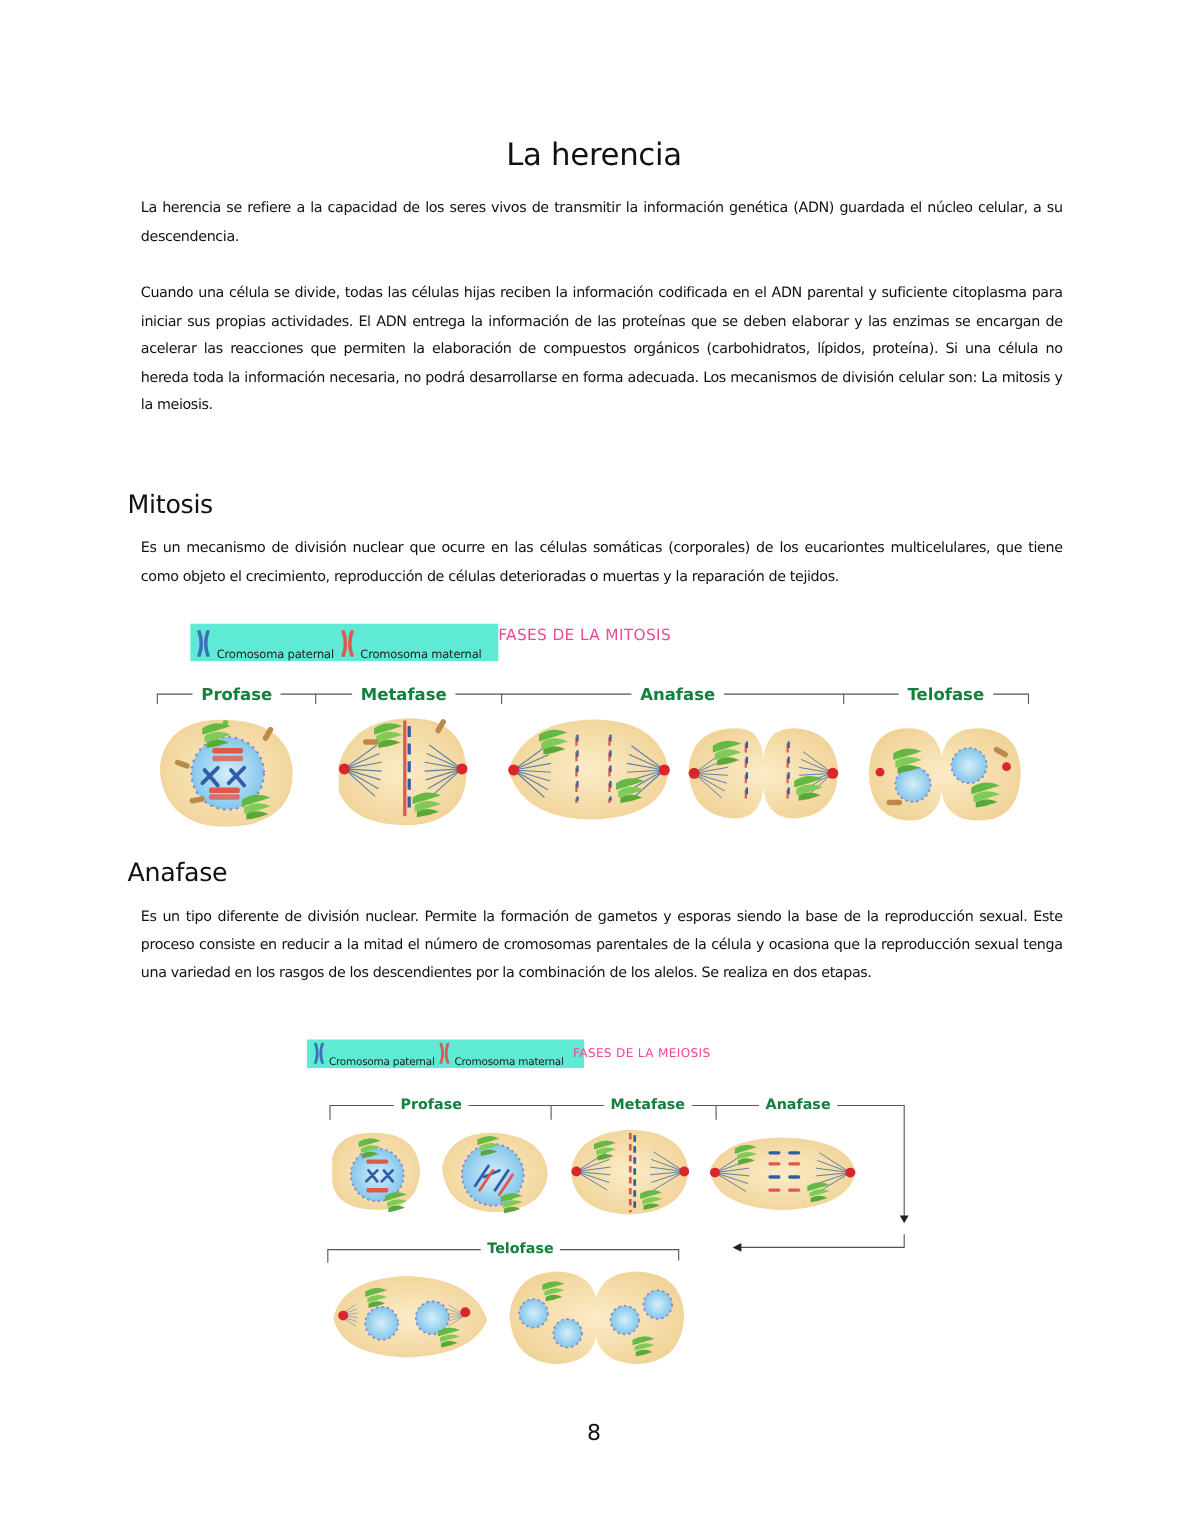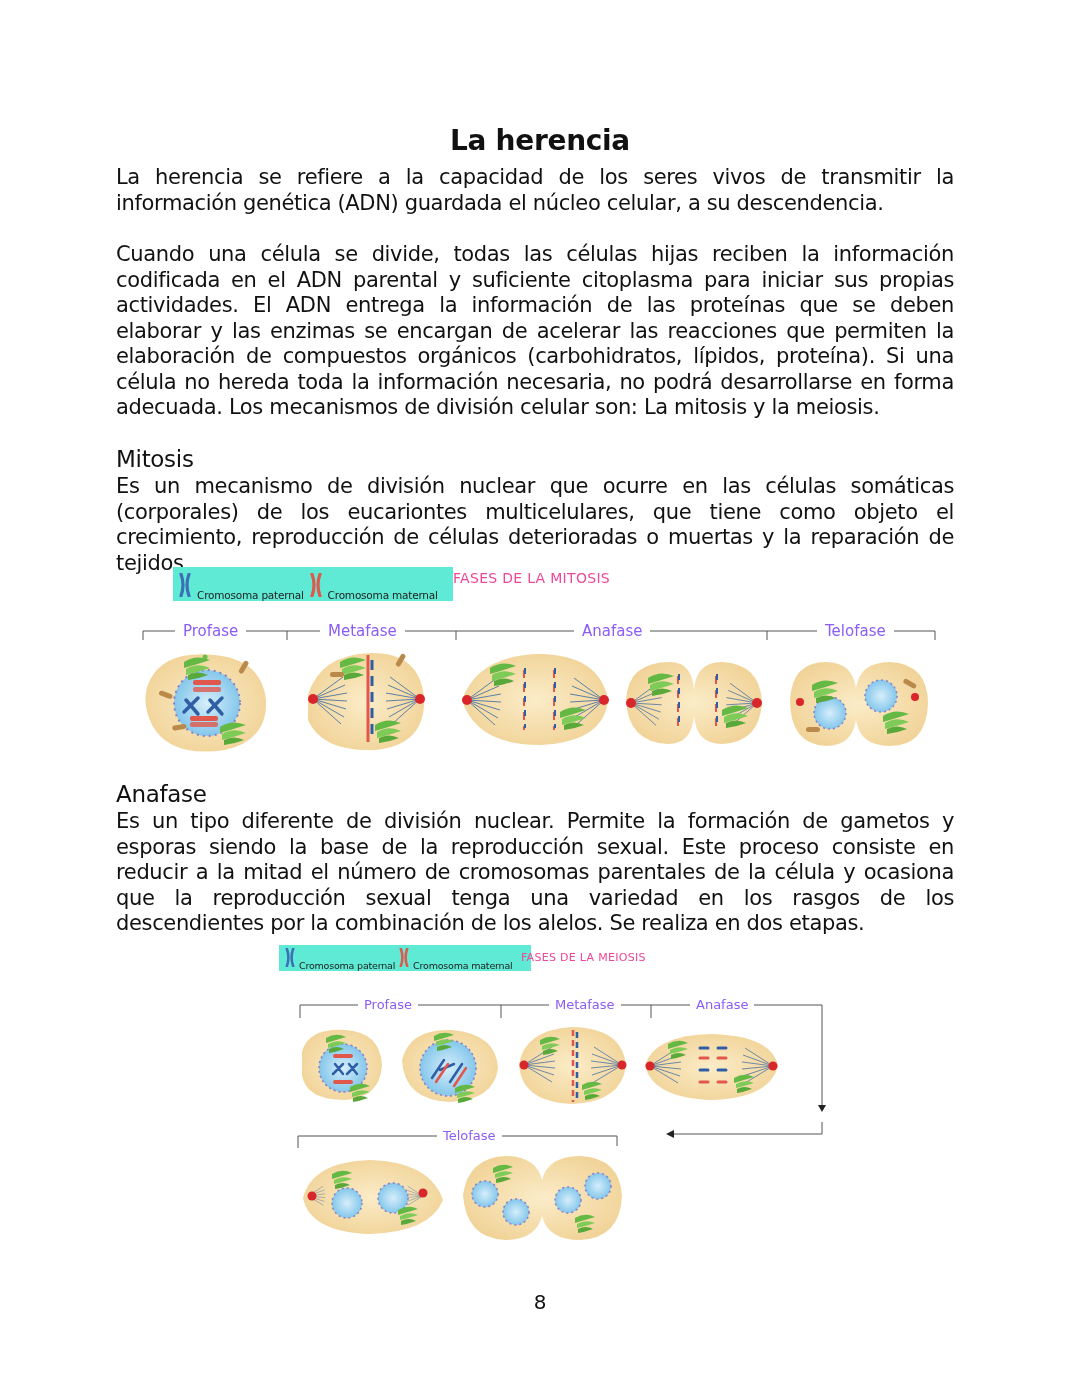--- a/index.html
+++ b/index.html
@@ -1,28 +1,28 @@
 <!DOCTYPE html>
 <html><head>
   <meta charset="utf-8">
   <style>
     html, body { margin: 0; padding: 0; background: #ffffff; }
     body { width: 1080px; height: 1397px; position: relative; overflow: hidden;
            font-family: "DejaVu Sans", sans-serif; color: #111; }
     .page-title { position: absolute; left: 0; width: 1080px; top: 105px; text-align: center;
-                  font-size: 28px; font-weight: bold; letter-spacing: -0.3px; }
-    .para { position: absolute; left: 116px; width: 838px; font-size: 21px; line-height: 25.5px;
-            text-align: justify; letter-spacing: -0.35px; margin: 0; }
+                  font-size: 28px; font-weight: normal; letter-spacing: -0.3px; }
+    .para { position: absolute; left: 116px; width: 838px; font-size: 13px; line-height: 25.5px;
+            text-align: justify; letter-spacing: -0.35px; margin: 12px; }
     .h2 { position: absolute; left: 116px; font-size: 23px; font-weight: normal; margin: 0; letter-spacing: -0.3px; }
     .legend { position: absolute; background: #5eead4; display: flex; align-items: flex-end; gap: 6px;
               padding: 0 6px; box-sizing: border-box; margin-left: 36px; }
     .legend .lbl { font-size: 10.5px; color: #222; white-space: nowrap; letter-spacing: -0.2px; }
     .legend .chrom { display: inline-block; }
     .fig-title { position: absolute; font-size: 14px; color: #ec4899; letter-spacing: 0.3px; }
-    .phase-label { position: absolute; font-size: 15px; color: #8b5cf6; background: #fff; padding: 0 8px; line-height: 18px; }
+    .phase-label { position: absolute; font-size: 15px; color: #15803d; background: #fff; padding: 0 8px; line-height: 18px; font-weight: bold; }
     .phase-label.sm { font-size: 13px; padding: 0 6px; }
     svg.diagram { position: absolute; left: 0; top: 0; }
     .page-number { position: absolute; left: 0; width: 1080px; top: 1290px; text-align: center; font-size: 20px; }
   </style>
 </head>
 <body>
 
 <h1 class="page-title">La herencia</h1>
 
 <p class="para" style="top:165px;">La herencia se refiere a la capacidad de los seres vivos de transmitir la información genética (ADN) guardada el núcleo celular, a su descendencia.</p>

